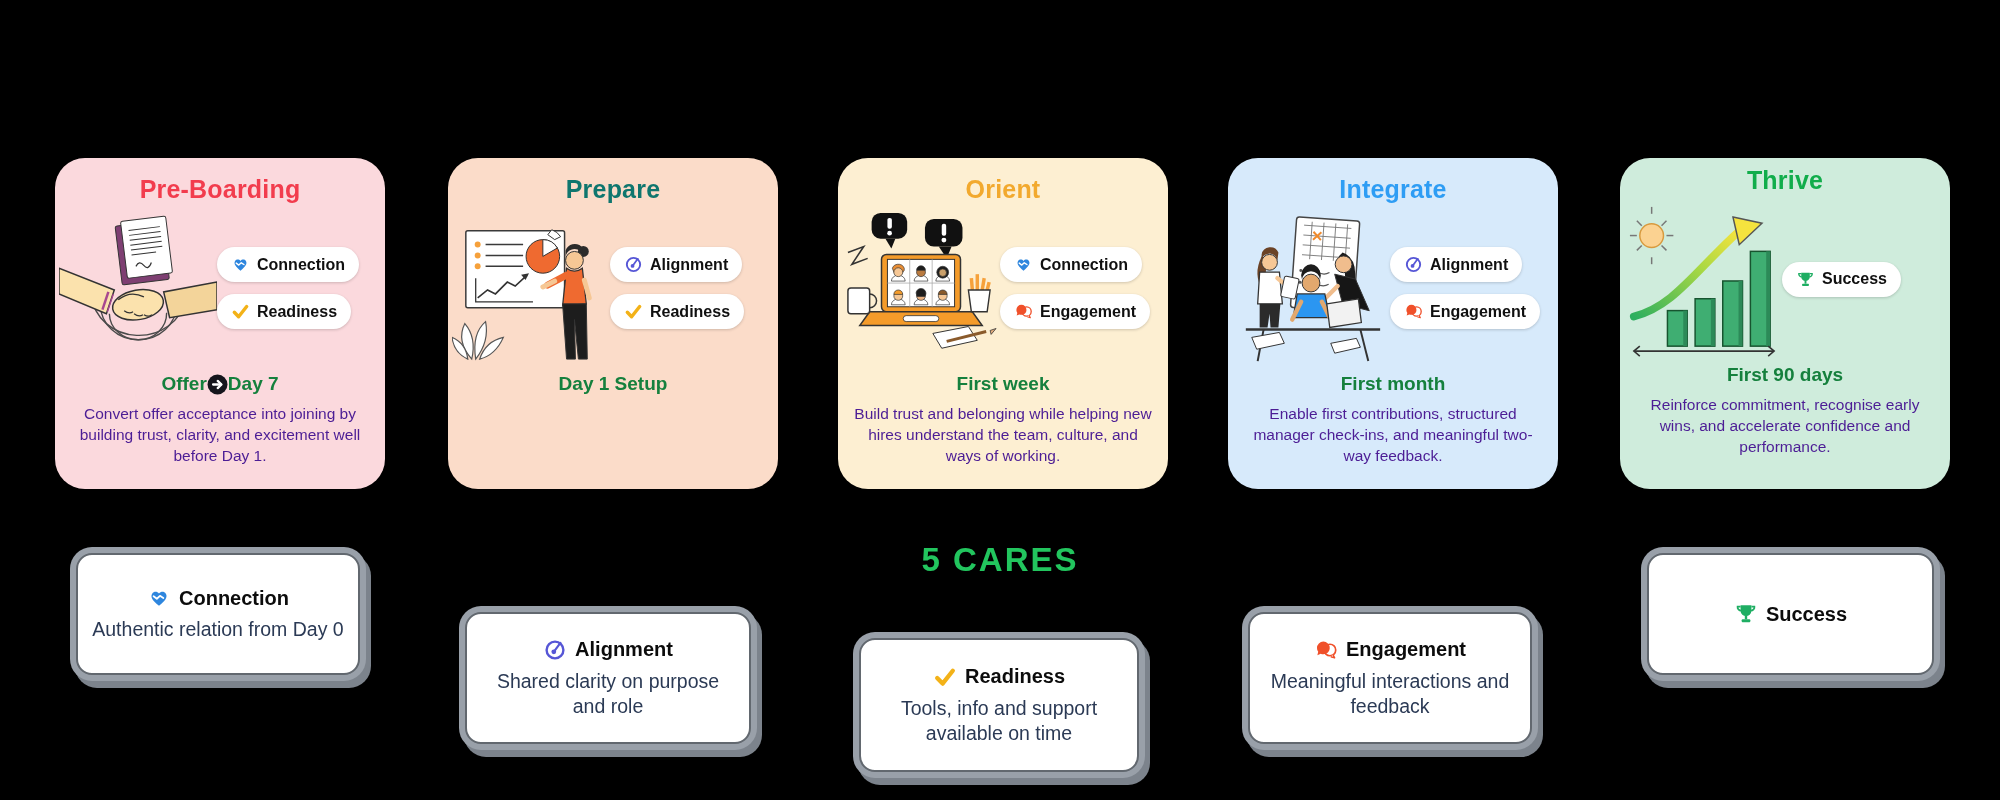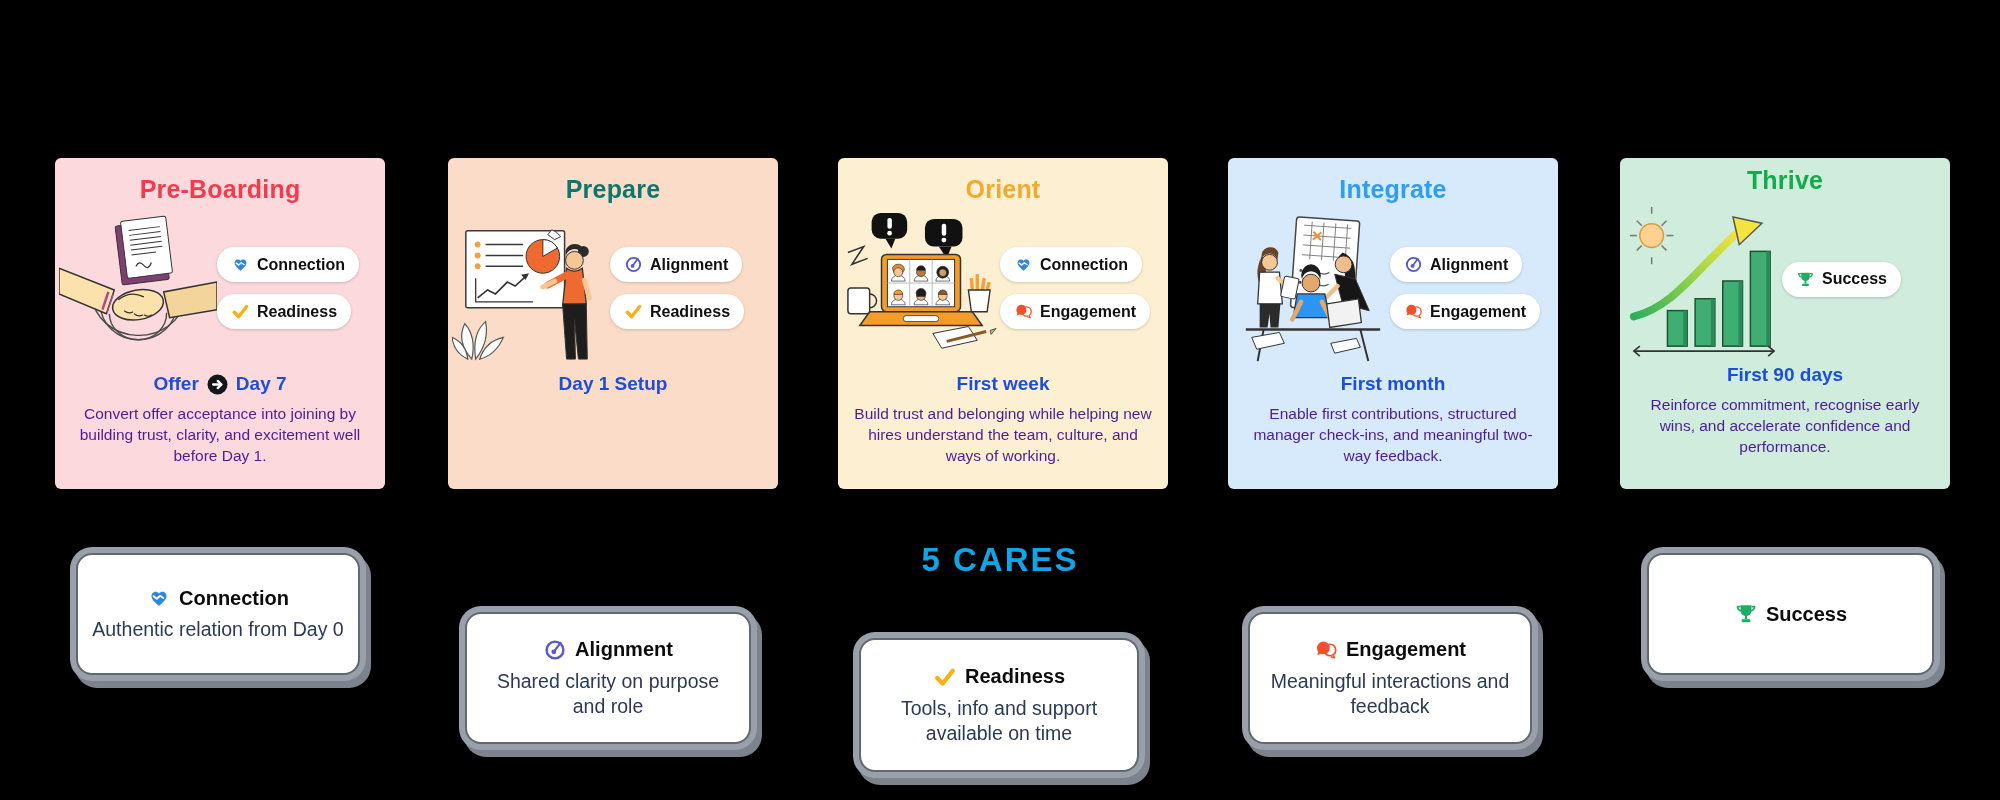--- a/index.html
+++ b/index.html
@@ -1,33 +1,33 @@
 <!DOCTYPE html>
 <html><head>
 <meta charset="utf-8">
 <style>
   html,body{margin:0;padding:0;background:#000;}
   body{width:2000px;height:800px;overflow:hidden;
        font-family:"Liberation Sans","DejaVu Sans",sans-serif;}
   .canvas{position:relative;width:2000px;height:800px;background:#000;}
 
   
-  .stage-card{position:absolute;top:158px;width:330px;height:331px;border-radius:6px;box-sizing:border-box;}
+  .stage-card{position:absolute;top:158px;width:330px;height:331px;border-radius:30px;box-sizing:border-box;}
   .s0{left:55px}.s1{left:448px}.s2{left:838px}.s3{left:1228px}.s4{left:1620px}
   .stage-title{margin:17px 0 2px;text-align:center;font-size:25px;font-weight:bold;letter-spacing:.2px;}
   .stage-body{display:flex;align-items:center;height:164px;}
   .stage-illustration{width:158px;height:158px;flex:0 0 auto;margin-left:4px;}
   .stage-illustration svg{width:100%;height:100%;display:block;}
   .badge-col{display:flex;flex-direction:column;gap:12px;align-items:flex-start;margin-left:0px;}
   .badge{display:inline-flex;align-items:center;gap:7px;background:#fff;border-radius:19px;
          padding:8px 14px;font-size:16px;font-weight:bold;color:#101010;white-space:nowrap;
          box-shadow:0 1px 3px rgba(0,0,0,.18);}
   .bicon{width:19px;height:19px;flex:0 0 auto;}
-  .stage-timeframe{display:flex;justify-content:center;align-items:center;gap:8px;margin-top:3px;
-                   font-size:19px;font-weight:bold;color:#1d4ed8;}
+  .stage-timeframe{display:flex;justify-content:center;align-items:center;margin-top:3px;
+                   font-size:19px;font-weight:bold;color:#15803d;}
   .arrow-badge{width:21px;height:21px;}
   .stage-desc{margin:9px 15px 4px;text-align:center;font-size:15.5px;line-height:1.34;color:#4c1d95;}
 
   
   .section-title{position:absolute;top:541px;left:0;width:2000px;text-align:center;
                  font-size:33px;font-weight:bold;color:#1e2940;letter-spacing:2px;}
   .care-card{position:absolute;background:#fff;border:2px solid #62686f;border-radius:16px;
              box-shadow:0 0 0 6px #99a0a9, 5px 7px 0 6px #7c838c;
              display:flex;flex-direction:column;justify-content:center;align-items:center;
              gap:7px;padding:10px 12px;box-sizing:border-box;}
@@ -392,21 +392,21 @@
           <span>Success</span>
         </span>
       </div>
     </div>
     <div class="stage-timeframe">
       <span>First 90 days</span>
     </div>
     <p class="stage-desc">Reinforce commitment, recognise early wins, and accelerate confidence and performance.</p>
   </section>
 
-  <div class="section-title" style="color: #0ea5e9;">5 CARES</div>
+  <div class="section-title" style="color: #22c55e;">5 CARES</div>
 
   <div class="care-card c0">
     <div class="care-head">
       <svg class="cicon" viewBox="0 0 20 20">
           <use href="#i-connection"></use>
         </svg>
       <span class="care-name">Connection</span>
     </div>
     <p class="care-desc">Authentic relation from Day 0</p>
   </div>

